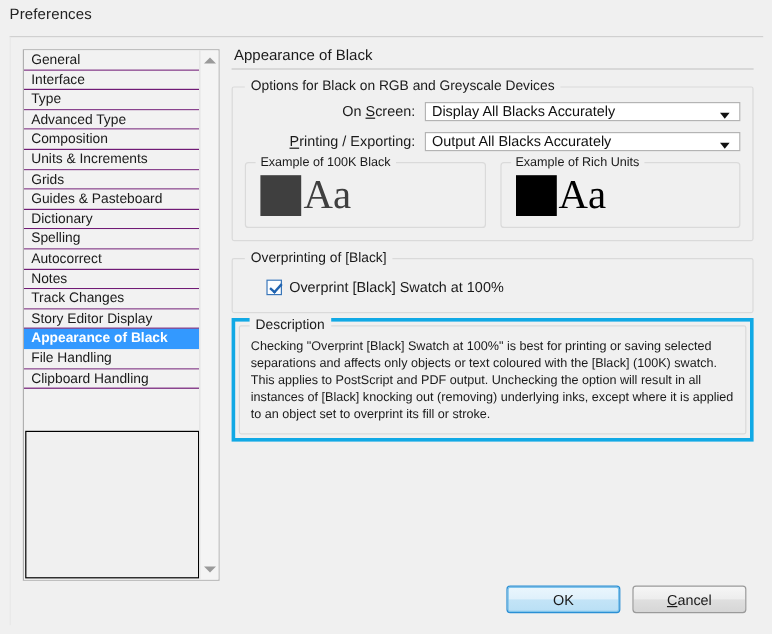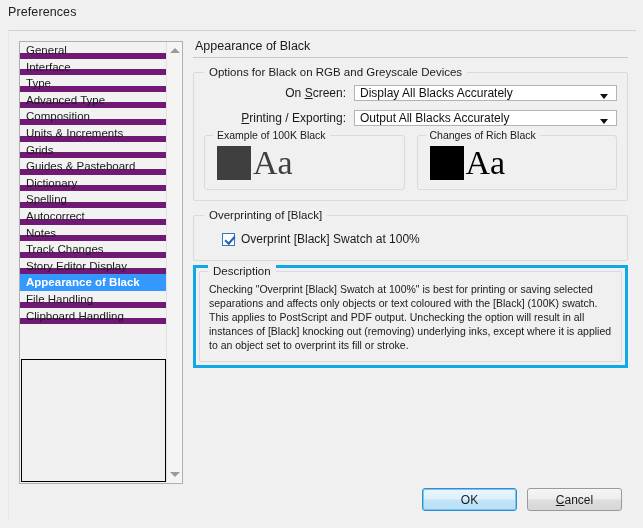--- a/index.html
+++ b/index.html
@@ -47,21 +47,21 @@
     background: #f2f2f2;
     overflow: hidden;
     position: relative;
   }
   .side-item {
     height: 16.6px;
     line-height: 16.6px;
     padding-left: 6px;
     font-size: 11.5px;
     color: #1a1a1a;
-    border-bottom: 6px solid #701a75;
+    border-bottom: 1px solid #701a75;
     white-space: nowrap;
     box-sizing: border-box;
     background: #f2f2f2;
   }
   .side-item.selected {
     background: #3399ff;
     color: #ffffff;
     font-weight: bold;
     border-bottom: 1px solid #3399ff;
   }
@@ -351,21 +351,21 @@
         </div>
       </div>
 
       <div class="examples">
         <div class="example-box">
           <span class="legend">Example of 100K Black</span>
           <div class="swatch" id="swatch-0" style="background: rgb(63, 63, 63);"></div>
           <div class="aa gray">Aa</div>
         </div>
         <div class="example-box">
-          <span class="legend">Changes of Rich Black</span>
+          <span class="legend">Example of Rich Units</span>
           <div class="swatch" id="swatch-1" style="background: rgb(0, 0, 0);"></div>
           <div class="aa">Aa</div>
         </div>
       </div>
     </div>
 
     <div class="group">
       <span class="legend">Overprinting of [Black]</span>
       <div class="check-row">
         <span class="checkbox"></span>

